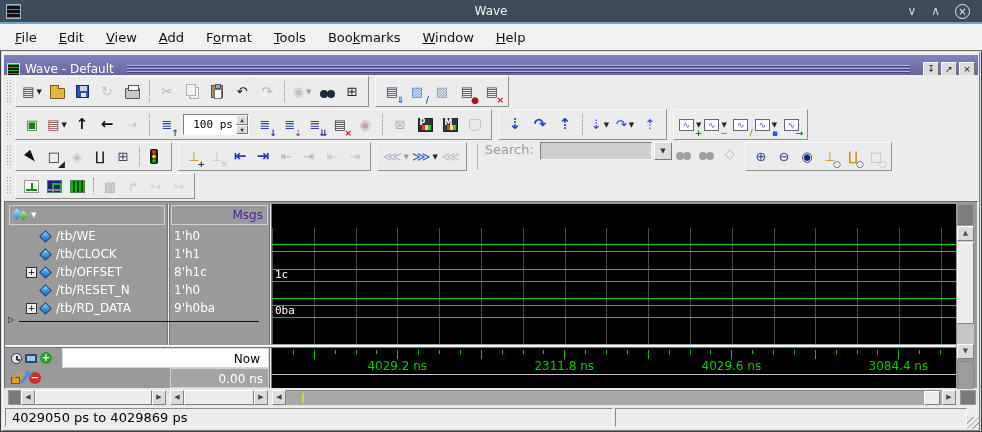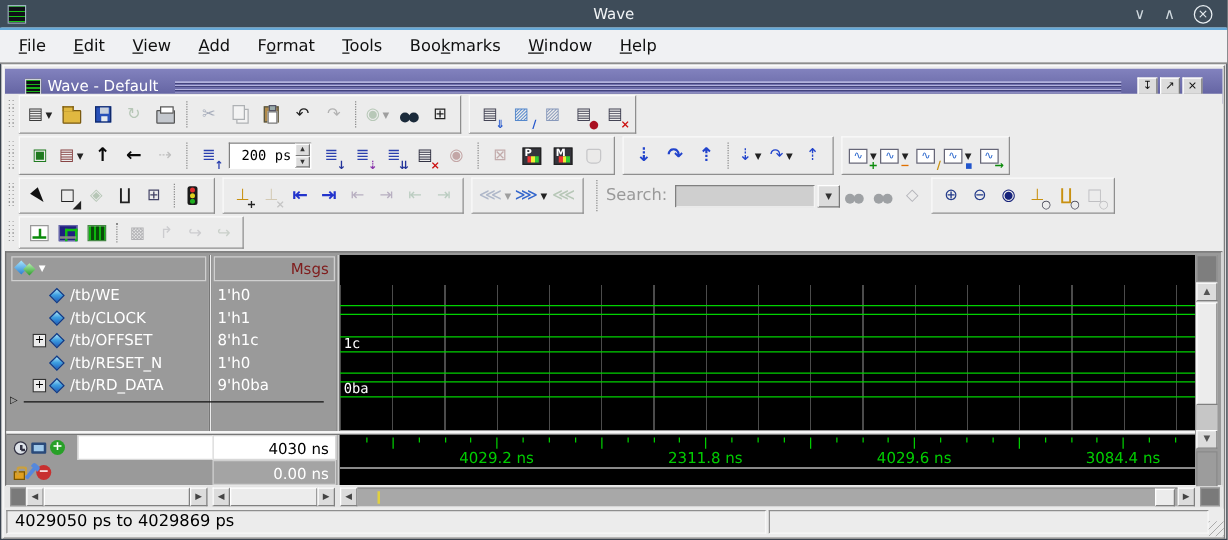--- a/index.html
+++ b/index.html
@@ -21,38 +21,38 @@
 
 .menubar{position:absolute;left:0;top:24px;width:982px;height:27px;background:#f0f1f3;
   display:flex;align-items:center;padding-left:4px;border-bottom:1px solid #6e6e6e}
 .mitem{padding:0 11px;font-size:13px;color:#101010}
 .mitem u{text-decoration:underline}
 
 .innerwin{position:absolute;left:2px;top:52px;width:978px;height:379px;background:#ececec;
   border:1px solid;border-color:#fbfbfb #7e7e7e #7e7e7e #fbfbfb}
 .inner-title{position:absolute;left:4px;top:55px;width:974px;height:28px;
   background:linear-gradient(#8282be,#5a5a99);display:flex;align-items:center;
-  color:#fff;font-size:12px;padding:0 16px;gap:5px}
+  color:#fff;font-size:12px;padding:0 3px;gap:5px}
 .win-icon{width:13px;height:13px;background:#0d0d14;border:1px solid #cfd4d8;flex:none;
   background-image:repeating-linear-gradient(to bottom,#18b018 0 1px,transparent 1px 3px)}
 .gripper{flex:1;height:9px;margin:0 8px;
   background:repeating-linear-gradient(to bottom,#b2b2dd 0 1px,#42427c 1px 2px,rgba(0,0,0,0) 2px 3px)}
 .it-btn{width:16px;height:14px;background:#dcdcdc;border:1px solid;border-color:#fff #777 #777 #fff;
   color:#111;font-size:9px;display:flex;align-items:center;justify-content:center;flex:none}
 
 .tbrow{position:absolute;left:4px;width:974px;background:#ececec;display:flex;align-items:center;
   padding:1px 0 1px 2px}
 #tb1{top:75px;height:33px}#tb2{top:108px;height:33px}#tb3{top:141px;height:31px}#tb4{top:172px;height:28px}
 .vgrip{width:5px;align-self:stretch;margin:4px 3px 4px 1px;flex:none;
   background:repeating-linear-gradient(to bottom,#9a9a9a 0 1px,transparent 1px 3px),
              repeating-linear-gradient(to bottom,#9a9a9a 0 1px,transparent 1px 3px);
   background-size:1px 100%,1px 100%;background-position:0 0,3px 0;background-repeat:repeat-y}
 .tbgroup{display:flex;align-items:center;gap:1px;padding:2px 4px;margin-right:6px;align-self:stretch;
   border:1px solid;border-color:#fafafa #8e8e8e #8e8e8e #fafafa;background:#ececec}
-.tbplain{display:flex;align-items:center;gap:1px;margin-right:4px;align-self:stretch}
+.tbplain{display:flex;gap:1px;margin-right:4px;align-self:stretch}
 .tbtn{min-width:24px;height:24px;display:flex;align-items:center;justify-content:center;
   position:relative;font-size:13px;padding:0 1px}
 .small .tbtn{min-width:22px;height:22px}
 .tbtn.dis{opacity:.38;filter:grayscale(55%)}
 .tbtn .ov{position:absolute;right:0;bottom:-1px;font-size:9px;font-weight:bold;line-height:1}
 .tbtn .dd{font-size:7px;color:#222;margin-left:2px}
 .tsep{width:0;border-left:1px dotted #8a8a8a;align-self:stretch;margin:2px 4px}
 .glyph{line-height:1}
 
 .spin{width:66px;height:21px;background:#fff;border:1px solid;border-color:#808080 #fff #fff #808080;
@@ -123,21 +123,21 @@
 .panel{position:absolute;left:4px;top:201px;width:974px;height:188px;background:#9a9a9a;
   border:1px solid;border-color:#707070 #e8e8e8 #e8e8e8 #707070}
 .col{position:absolute;top:2px;height:140px;overflow:hidden}
 #names{left:3px;width:158px;background:#9a9a9a}
 #values{left:165px;width:99px;background:#9a9a9a}
 #wavecol{left:267px;width:684px;background:#000}
 .spl{position:absolute;top:2px;width:3px;height:184px;background:#ececec;border-left:1px solid #777;border-right:1px solid #777}
 .hsplit{position:absolute;left:0;top:143px;width:951px;height:3px;background:#ececec;border-top:1px solid #fff;border-bottom:1px solid #777}
 .nhdr{height:20px;margin:1px;border:1px solid #cfcfcf;display:flex;align-items:center;padding:0 2px;gap:2px;color:#fff}
 .nhdr .dd{font-size:7px;color:#fff}
-.vhdr{height:20px;margin:1px;border:1px solid #cfcfcf;color:#7f1d1d;font-size:12px;text-align:right;
+.vhdr{height:20px;margin:1px;border:1px solid #cfcfcf;color:#4c1d95;font-size:12px;text-align:right;
   padding:2px 4px 0 0}
 .whdr{height:22px;background:#000}
 .srow{height:18px;display:flex;align-items:center;padding-left:18px;color:#fff;font-size:12px;white-space:nowrap}
 .expbox{width:11px;height:11px;background:#ececec;border:1px solid #333;color:#000;font-size:9px;
   line-height:9px;text-align:center;margin-right:2px;flex:none}
 .expspace{width:13px;flex:none}
 .sname{margin-left:4px}
 .vrow{height:18px;color:#fff;font-size:12px;padding:2px 0 0 4px;font-family:"DejaVu Sans","Liberation Sans",sans-serif}
 .vrows{margin-top:2px}
 .nrows{margin-top:2px}
@@ -324,21 +324,21 @@
         </div>
         <div class="tbtn dis">
           <span class="glyph" style="color: rgb(119, 119, 119);">⇢</span>
         </div>
         <div class="tsep"></div>
         <div class="tbtn">
           <span class="glyph" style="color: rgb(42, 63, 174);">≣</span>
           <span class="ov" style="color: rgb(42, 63, 174);">↑</span>
         </div>
         <div class="spin">
-          <div class="val">200 ps</div>
+          <div class="val">100 ps</div>
           <div class="arrows">
             <div>▲</div>
             <div>▼</div>
           </div>
         </div>
         <div class="tbtn">
           <span class="glyph" style="color: rgb(42, 63, 174);">≣</span>
           <span class="ov" style="color: rgb(34, 51, 154);">↓</span>
         </div>
         <div class="tbtn">
@@ -627,21 +627,20 @@
     <div class="hsplit"></div>
 
     <div class="brow" id="nowrow">
       <div class="icons" id="nowicons">
           <span class="a-clock"></span>
           <span class="a-monitor"></span>
           <span class="a-pluscirc">+</span>
         </div>
       <div class="lbl">Now</div>
     </div>
-    <div class="bval" id="nowval">4030 ns</div>
     <div class="brow" id="cursorrow">
       <div class="icons" id="cursoricons">
           <span class="a-lock"></span>
           <span class="a-wrench"></span>
           <span class="a-minuscirc">−</span>
         </div>
       <div class="lbl">Cursor 1</div>
     </div>
     <div class="bval" id="cursorval">0.00 ns</div>
 

